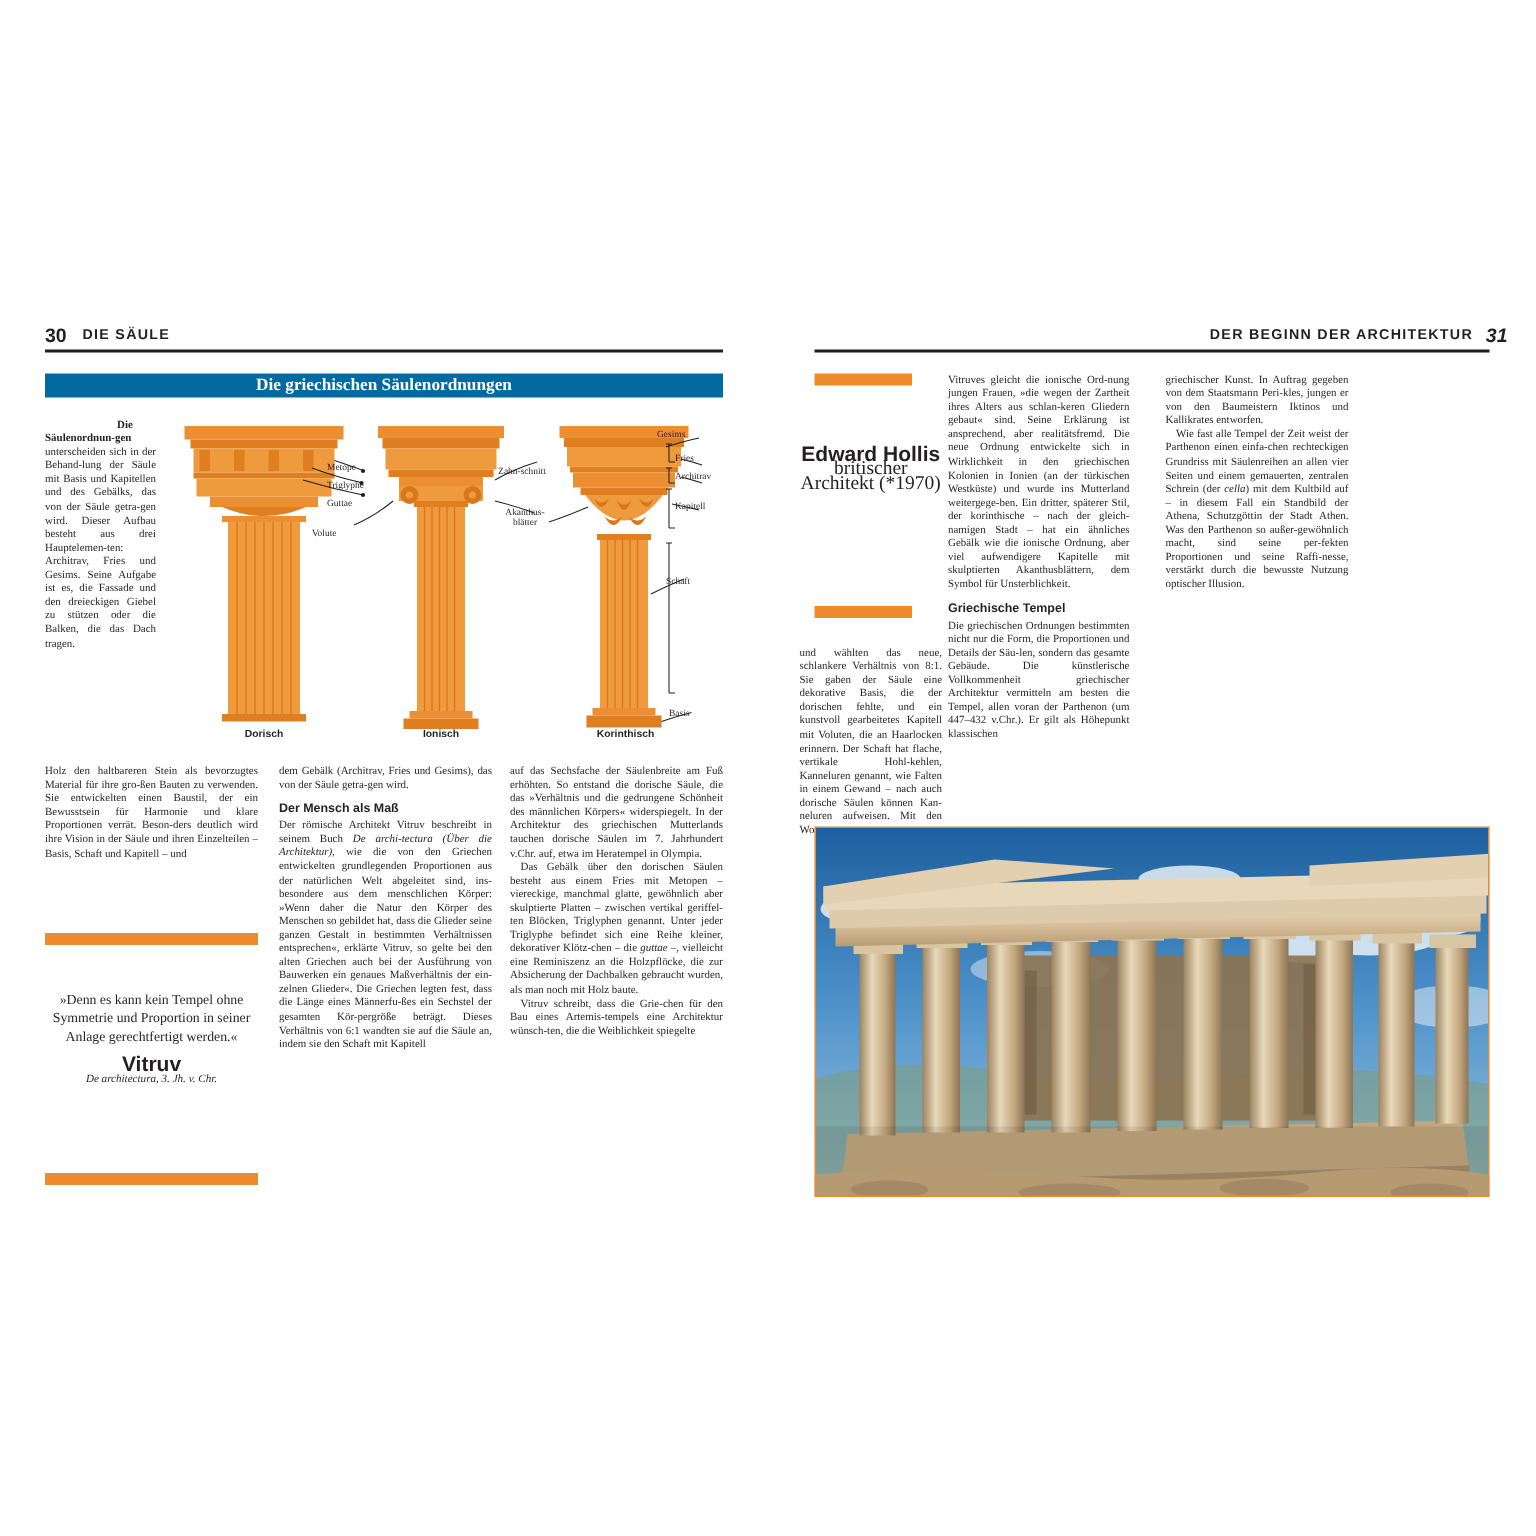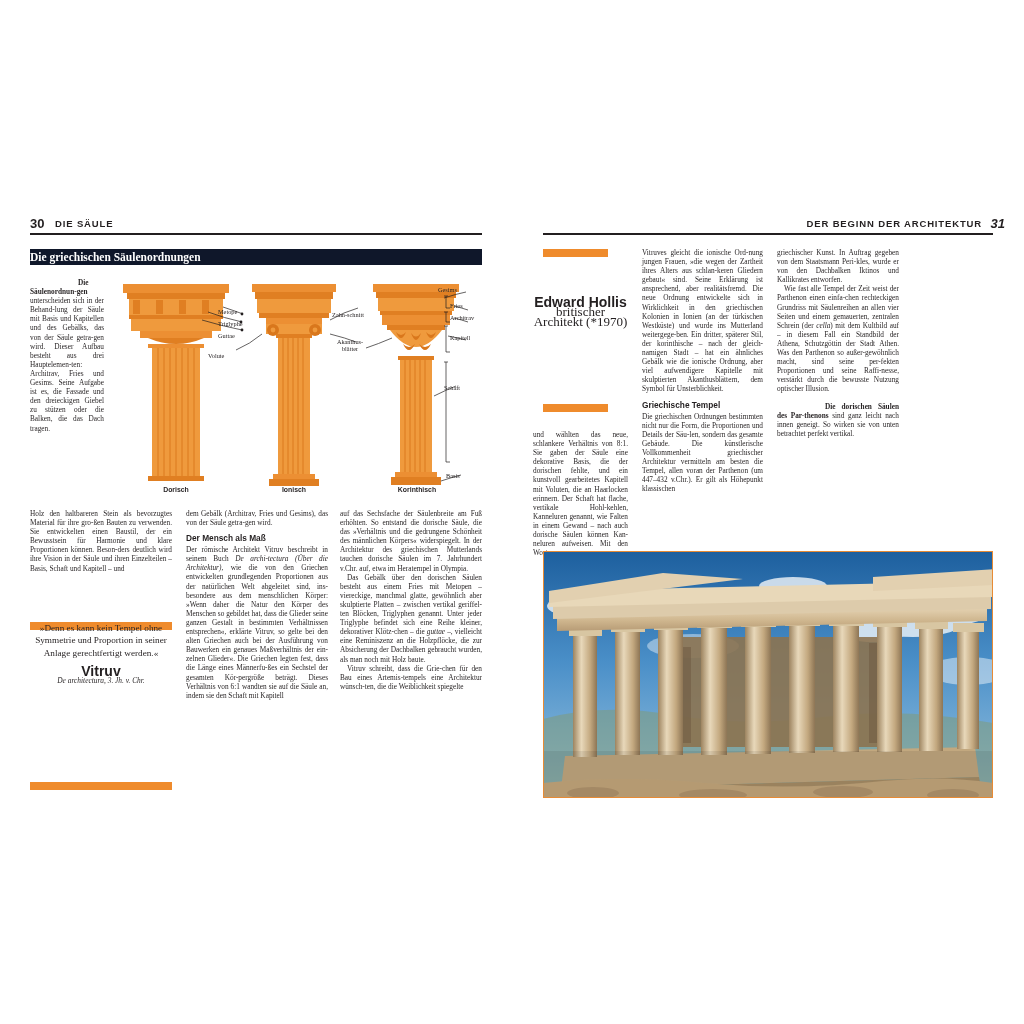--- a/index.html
+++ b/index.html
@@ -21,23 +21,23 @@
 
   
   .hdr{position:absolute;font-weight:bold;}
   .hdr-rule{position:absolute;height:2px;background:#231f20;}
   .folio{font-family:"Liberation Sans", sans-serif;font-size:13px;font-weight:bold;}
   .runhead{font-family:Liberation Sans, sans-serif;font-size:9.5px;font-weight:bold;letter-spacing:.09em;}
 
   
   .band{position:absolute;background:#ef8b2c;}
   .titlebar{
-    position:absolute;background:#0f172a;color:#ffffff;
+    position:absolute;background:#0369a1;color:#ffffff;
     font-family:"Liberation Serif", serif;font-weight:bold;font-size:11.5px;
-    text-align:left;line-height:16px;
+    text-align:center;line-height:16px;
   }
 
   
   .col{position:absolute;font-size:7.3px;line-height:9.1px;text-align:justify;
        font-family:"Liberation Serif", serif;}
   .col p{margin:0 0 0 0;text-indent:0;}
   .col p + p{text-indent:7px;}
   .lead{font-weight:bold;padding-left:48px;}
   .sub{font-family:"Liberation Sans", sans-serif;font-weight:bold;font-size:8.3px;
        line-height:10px;margin:6px 0 2px 0;}
@@ -223,24 +223,24 @@
         </g>
       </svg>
 
       
       <div class="caps" style="left:116px;top:210px;width:60px;">Dorisch</div>
       <div class="caps" style="left:234px;top:210px;width:60px;">Ionisch</div>
       <div class="caps" style="left:352px;top:210px;width:70px;">Korinthisch</div>
     </div>
 
     <div class="col" style="left:30px;top:509px;width:142px;">
-      <p>Holz den haltbareren Stein als bevorzugtes Material für ihre gro-ßen Bauten zu verwenden. Sie entwickelten einen Baustil, der ein Bewusstsein für Harmonie und klare Proportionen können. Beson-ders deutlich wird ihre Vision in der Säule und ihren Einzelteilen – Basis, Schaft und Kapitell – und</p>
+      <p>Holz den haltbareren Stein als bevorzugtes Material für ihre gro-ßen Bauten zu verwenden. Sie entwickelten einen Baustil, der ein Bewusstsein für Harmonie und klare Proportionen verrät. Beson-ders deutlich wird ihre Vision in der Säule und ihren Einzelteilen – Basis, Schaft und Kapitell – und</p>
     </div>
     <div class="band" style="left:30px;top:622px;width:142px;height:8px;"></div>
-    <div class="pull" style="left:30px;top:622px;width:142px;">
+    <div class="pull" style="left:30px;top:660px;width:142px;">
       <span class="q">»Denn es kann kein Tempel ohne Symmetrie und Proportion in seiner Anlage gerechtfertigt werden.«</span>
       <span class="who">Vitruv</span>
       <span class="whosub">De architectura, 3. Jh. v. Chr.</span>
     </div>
     <div class="band" style="left:30px;top:782px;width:142px;height:8px;"></div>
 
     <div class="col" style="left:186px;top:509px;width:142px;">
       <p>dem Gebälk (Architrav, Fries und Gesims), das von der Säule getra-gen wird.</p>
       <div class="sub">Der Mensch als Maß</div>
       <p><span>Der römische Architekt Vitruv beschreibt in seinem Buch </span><span class="ital">De archi-tectura (Über die Architektur)</span><span>, wie die von den Griechen entwickelten grundlegenden Proportionen aus der natürlichen Welt abgeleitet sind, ins-besondere aus dem menschlichen Körper: »Wenn daher die Natur den Körper des Menschen so gebildet hat, dass die Glieder seine ganzen Gestalt in bestimmten Verhältnissen entsprechen«, erklärte Vitruv, so gelte bei den alten Griechen auch bei der Ausführung von Bauwerken ein genaues Maßverhältnis der ein-zelnen Glieder«. Die Griechen legten fest, dass die Länge eines Männerfu-ßes ein Sechstel der gesamten Kör-pergröße beträgt. Dieses Verhältnis von 6:1 wandten sie auf die Säule an, indem sie den Schaft mit Kapitell</span></p>
@@ -262,31 +262,30 @@
     <div class="band" style="left:31px;top:249px;width:65px;height:8px;"></div>
     <div class="pull" style="left:21px;top:290px;width:95px;">
       <span class="who">Edward Hollis</span>
       <span class="whosub2">britischer Architekt (*1970)</span>
     </div>
     <div class="band" style="left:31px;top:404px;width:65px;height:8px;"></div>
     <div class="col" style="left:21px;top:430px;width:95px;">
       <p>und wählten das neue, schlankere Verhältnis von 8:1. Sie gaben der Säule eine dekorative Basis, die der dorischen fehlte, und ein kunstvoll gearbeitetes Kapitell mit Voluten, die an Haarlocken erinnern. Der Schaft hat flache, vertikale Hohl-kehlen, Kanneluren genannt, wie Falten in einem Gewand – nach auch dorische Säulen können Kan-neluren aufweisen. Mit den Worten</p>
     </div>
 
-    <div class="col" style="left:130px;top:248px;width:121px;">
+    <div class="col" style="left:120px;top:248px;width:121px;">
       <p>Vitruves gleicht die ionische Ord-nung jungen Frauen, »die wegen der Zartheit ihres Alters aus schlan-keren Gliedern gebaut« sind. Seine Erklärung ist ansprechend, aber realitätsfremd. Die neue Ordnung entwickelte sich in Wirklichkeit in den griechischen Kolonien in Ionien (an der türkischen Westküste) und wurde ins Mutterland weitergege-ben. Ein dritter, späterer Stil, der korinthische – nach der gleich-namigen Stadt – hat ein ähnliches Gebälk wie die ionische Ordnung, aber viel aufwendigere Kapitelle mit skulptierten Akanthusblättern, dem Symbol für Unsterblichkeit.</p>
       <div class="sub">Griechische Tempel</div>
       <p>Die griechischen Ordnungen bestimmten nicht nur die Form, die Proportionen und Details der Säu-len, sondern das gesamte Gebäude. Die künstlerische Vollkommenheit griechischer Architektur vermitteln am besten die Tempel, allen voran der Parthenon (um 447–432 v.Chr.). Er gilt als Höhepunkt klassischen</p>
     </div>
 
     <div class="col" style="left:265px;top:248px;width:122px;">
-      <p>griechischer Kunst. In Auftrag gegeben von dem Staatsmann Peri-kles, wurde er von den Dachbalken Iktinos und Kallikrates entworfen.</p>
+      <p>griechischer Kunst. In Auftrag gegeben von dem Staatsmann Peri-kles, jungen er von den Baumeistern Iktinos und Kallikrates entworfen.</p>
       <p><span>Wie fast alle Tempel der Zeit weist der Parthenon einen einfa-chen rechteckigen Grundriss mit Säulenreihen an allen vier Seiten und einem gemauerten, zentralen Schrein (der </span><span class="ital">cella</span><span>) mit dem Kultbild auf – in diesem Fall ein Standbild der Athena, Schutzgöttin der Stadt Athen. Was den Parthenon so außer-gewöhnlich macht, sind seine per-fekten Proportionen und seine Raffi-nesse, verstärkt durch die bewusste Nutzung optischer Illusion.</span></p>
       <div style="height:8px;"></div>
-      <p style="text-indent:0;"><span class="lead">Die dorischen Säulen des Par-thenons</span><span> sind ganz leicht nach innen geneigt. So wirken sie von unten betrachtet perfekt vertikal.</span></p>
     </div>
   </div>
 
   <div class="photo">
     <svg width="450" height="247" viewBox="0 0 450 247">
       <defs>
         <linearGradient id="sky" x1="0" y1="0" x2="0" y2="1">
           <stop offset="0%" stop-color="#1d5f9e"></stop>
           <stop offset="45%" stop-color="#4a8fc8"></stop>
           <stop offset="100%" stop-color="#9cc6e2"></stop>

